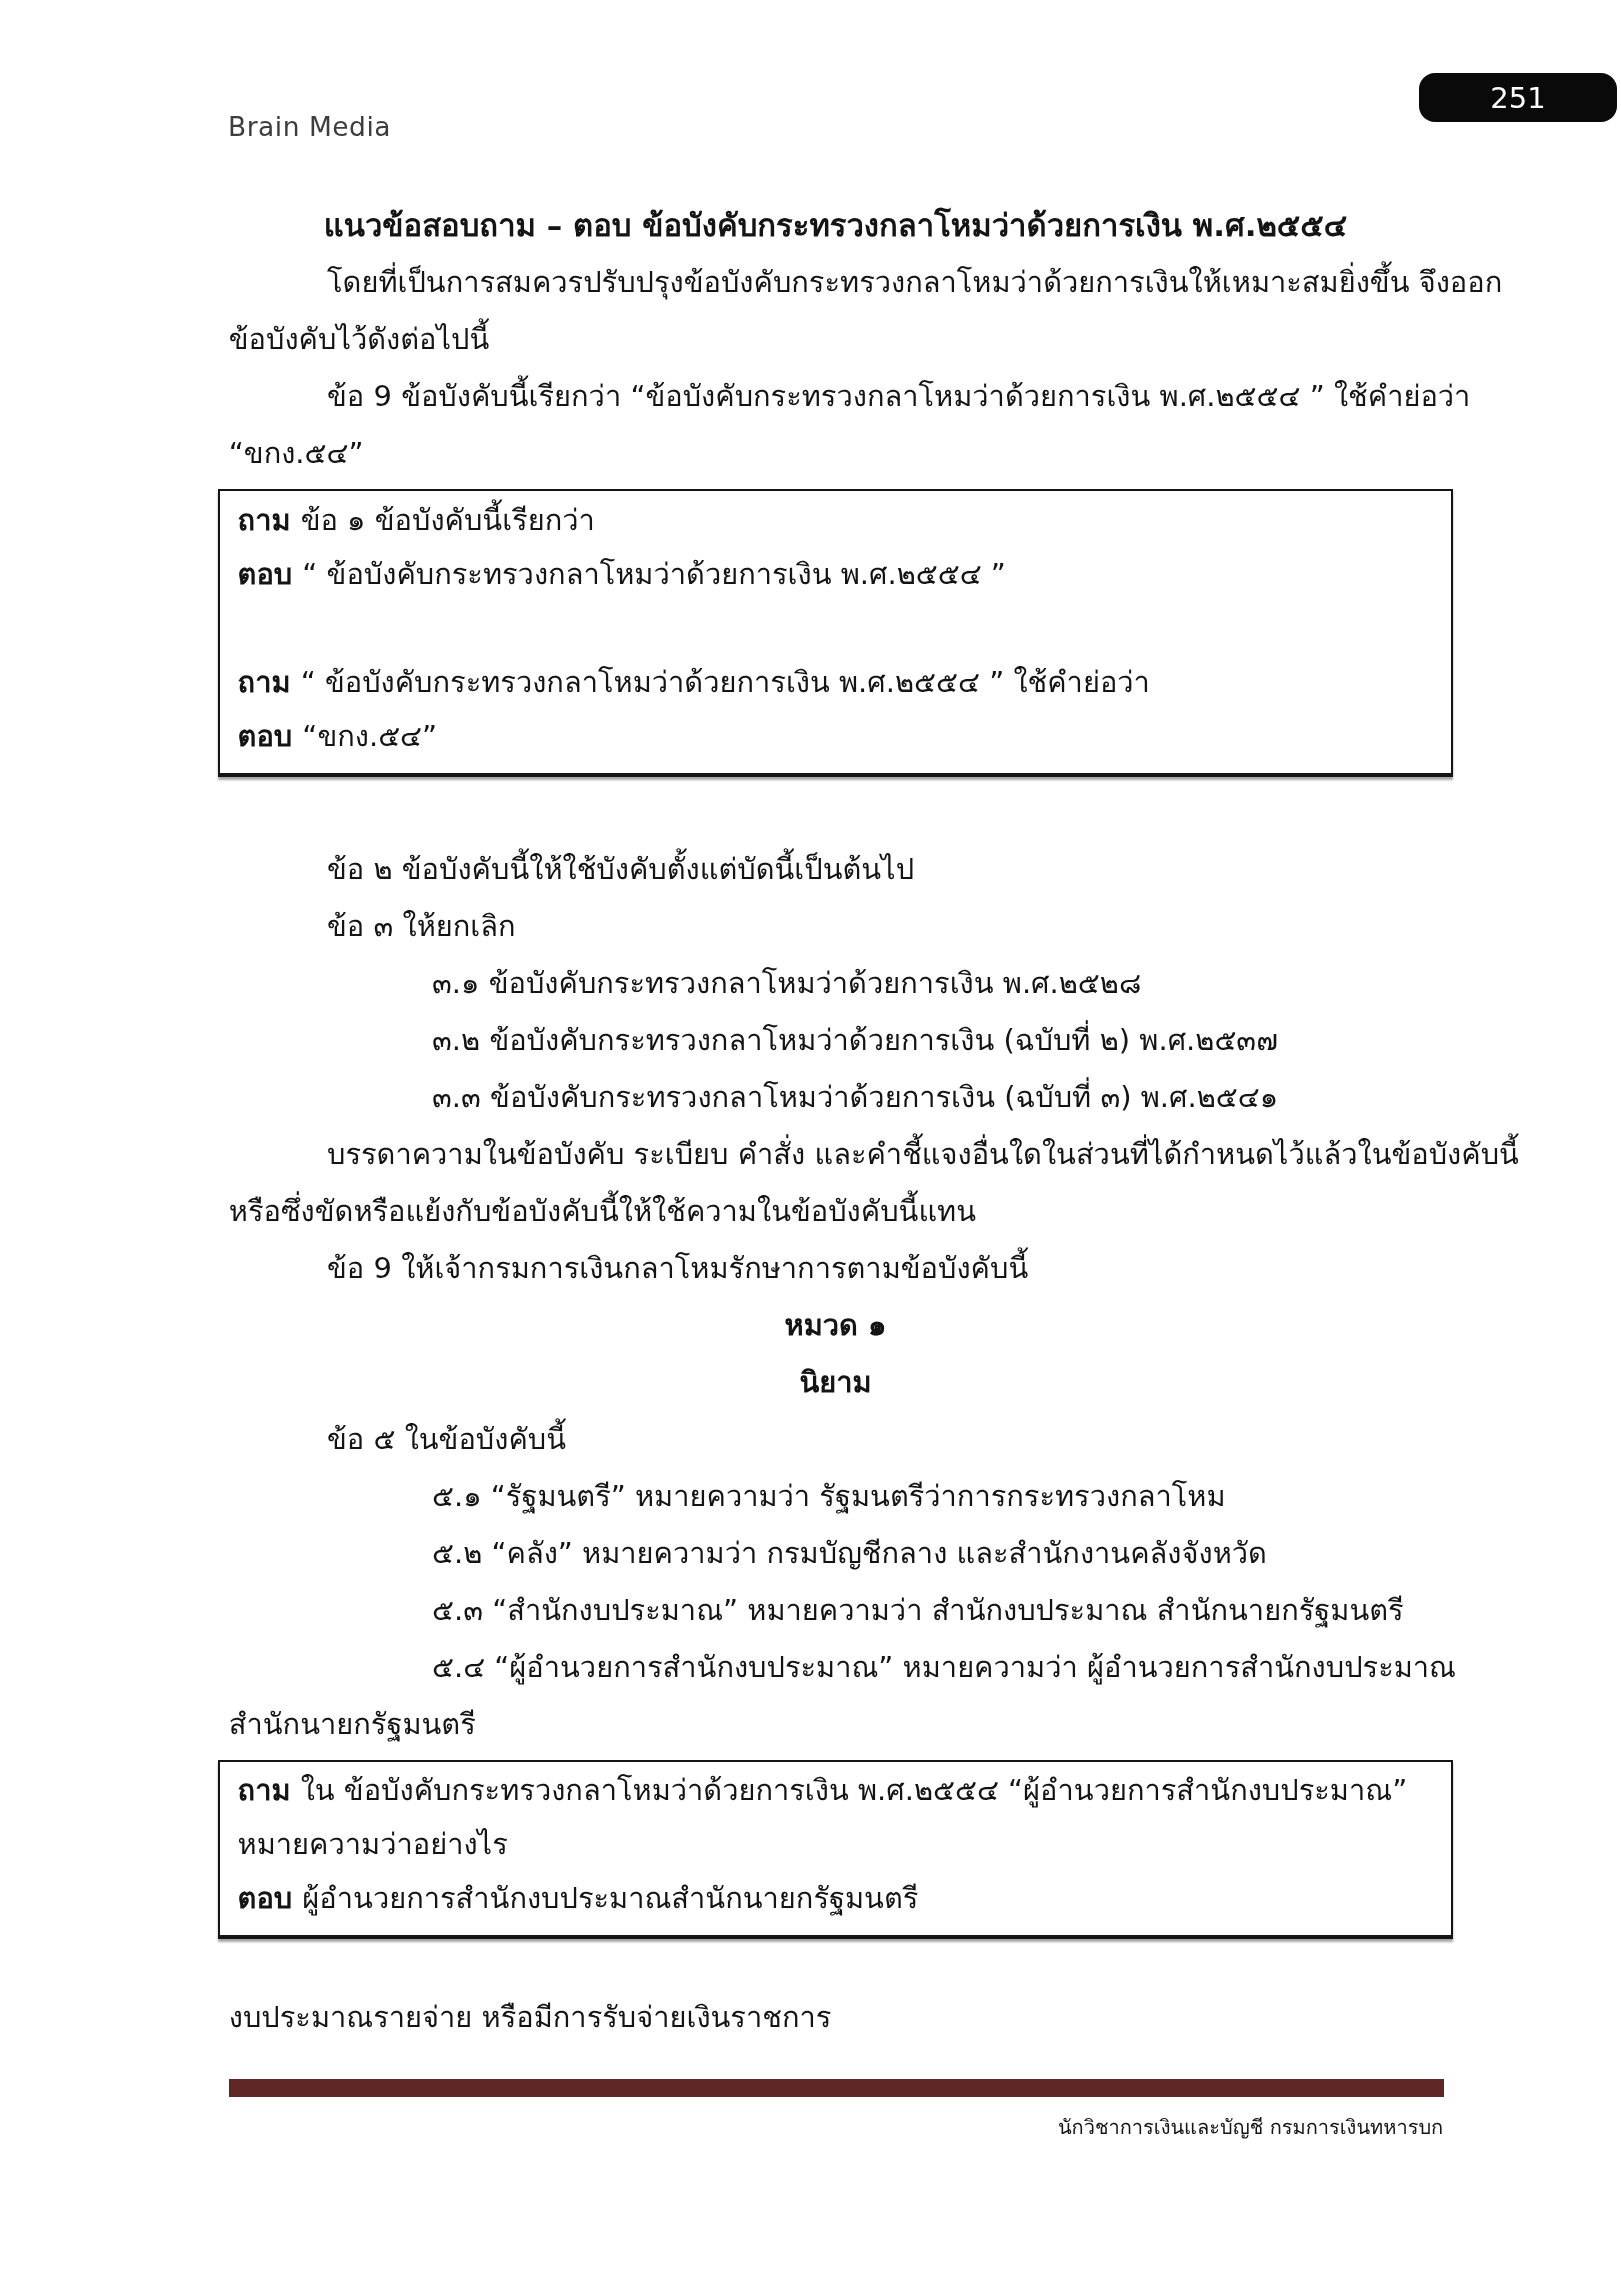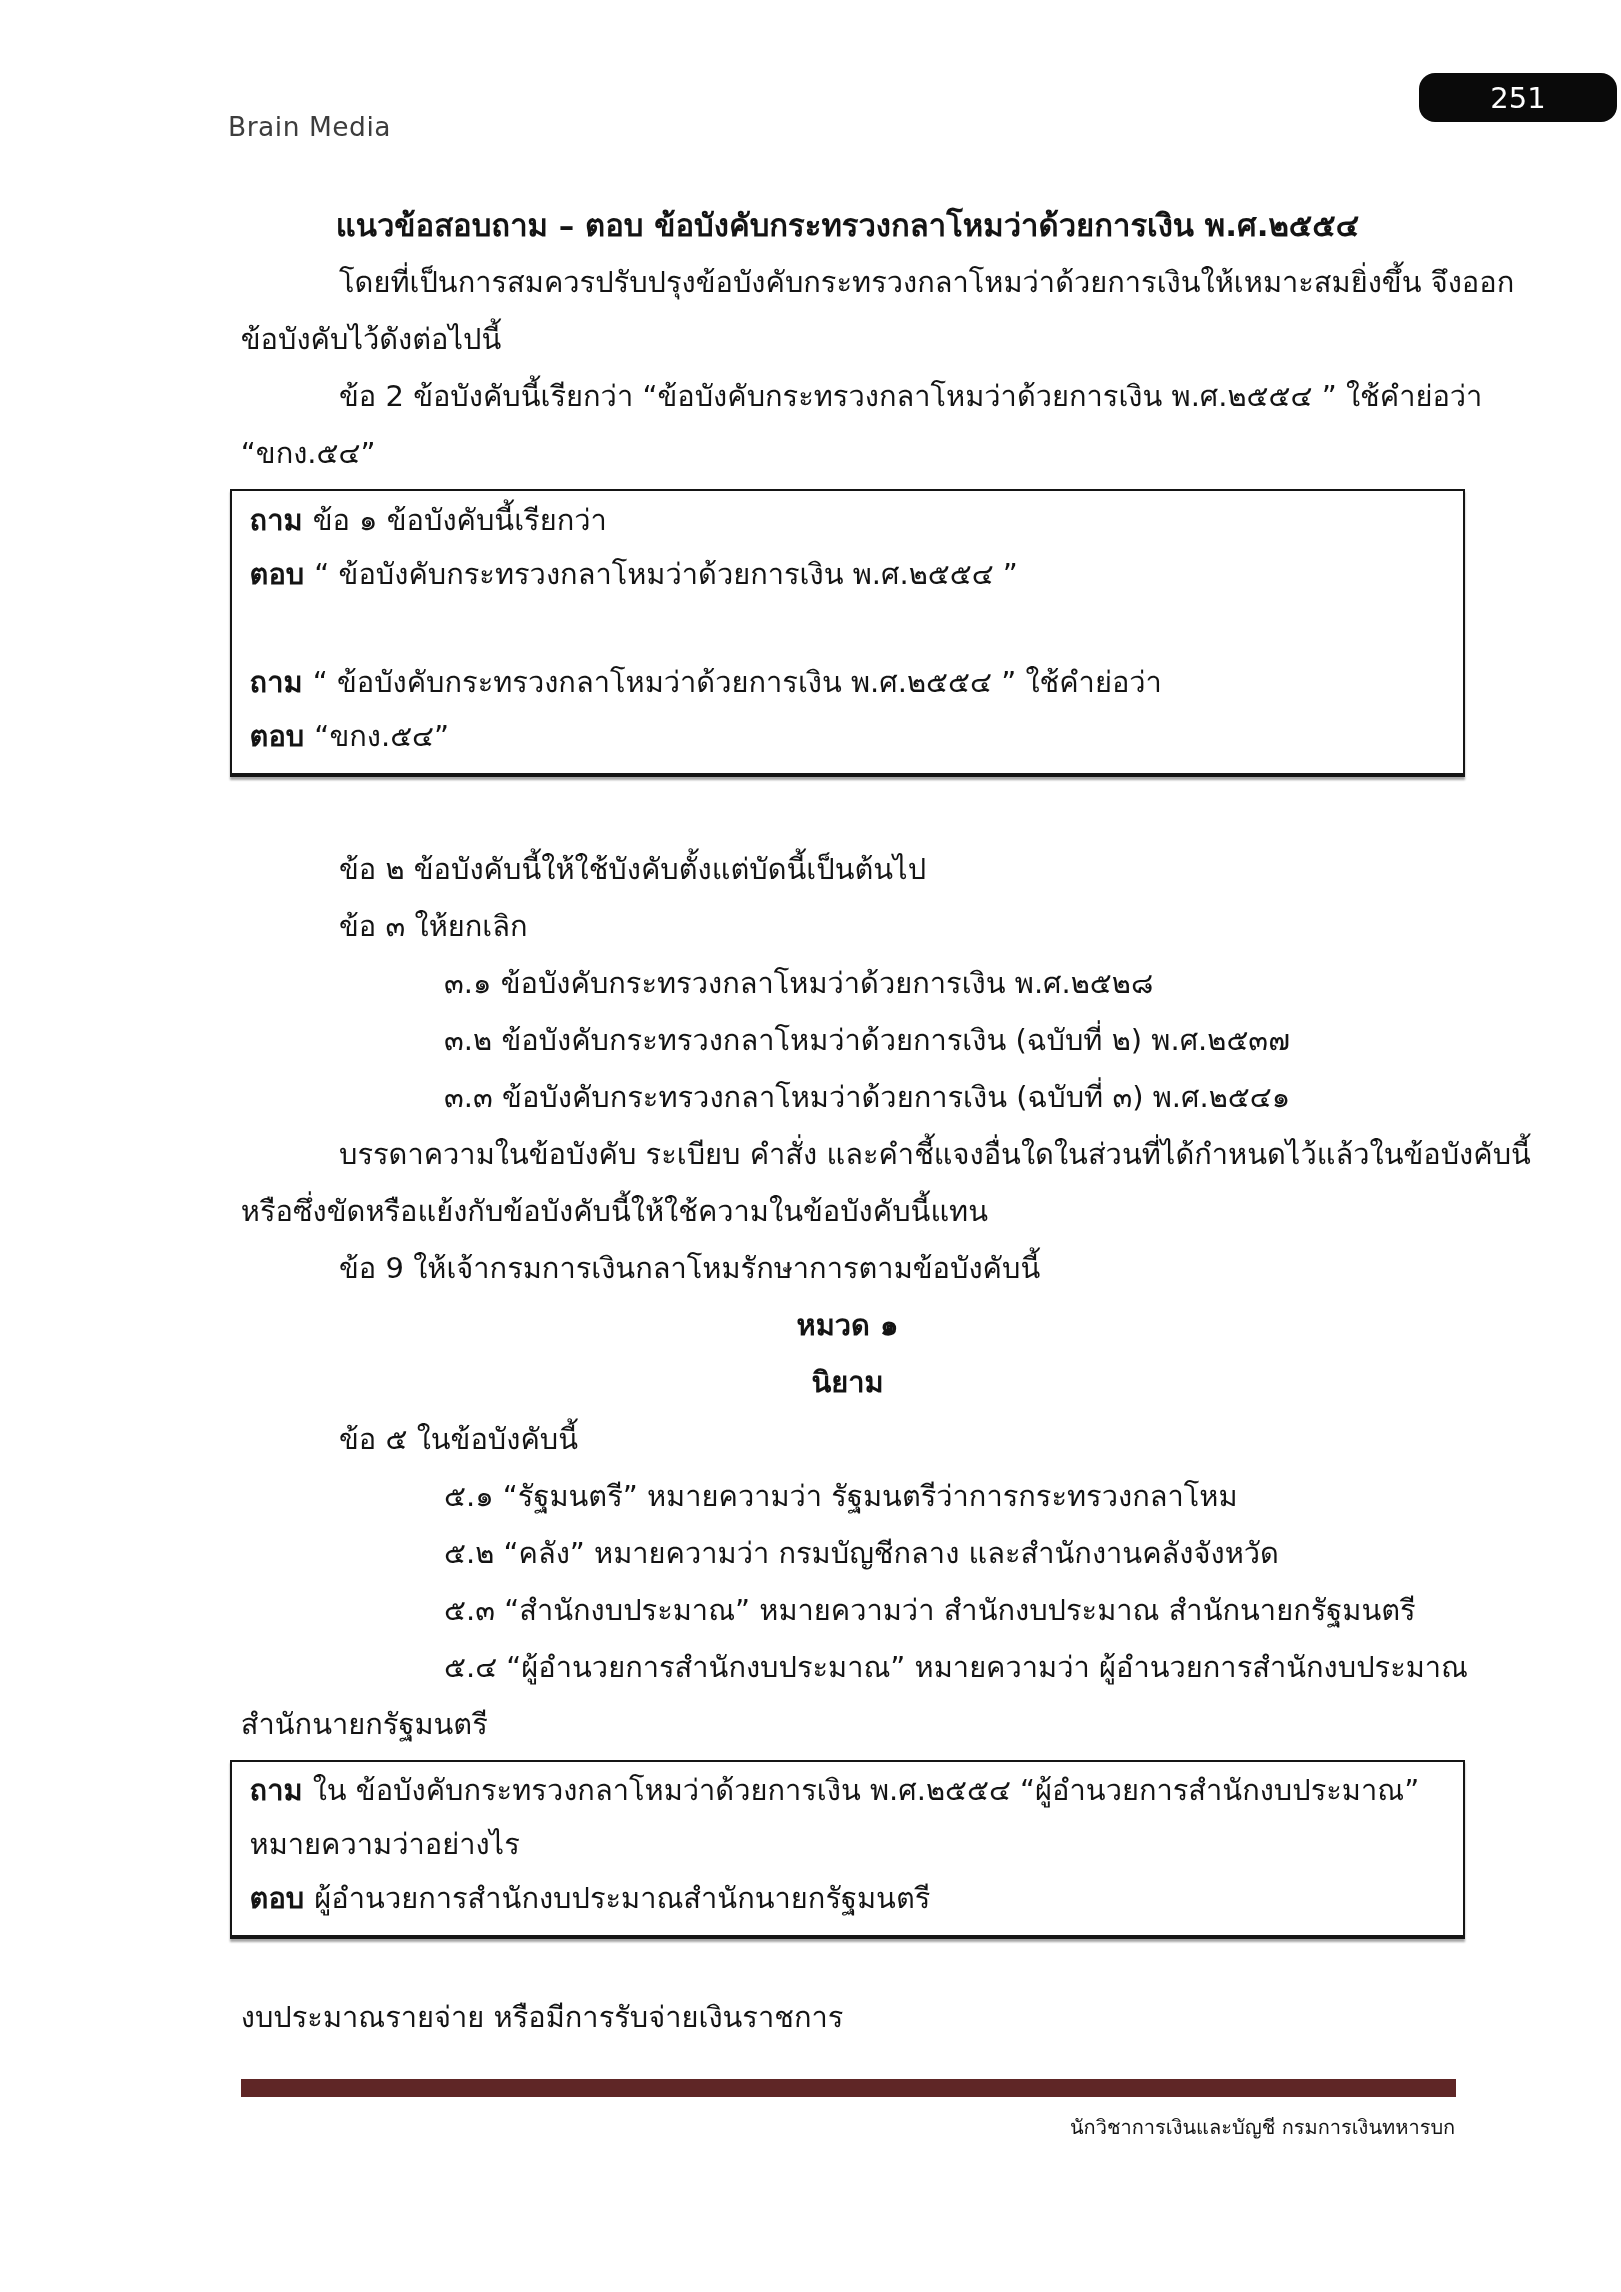--- a/index.html
+++ b/index.html
@@ -7,21 +7,21 @@
     width:1621px;height:2293px;background:#ffffff;position:relative;overflow:hidden;
     font-family:"DejaVu Sans","Liberation Sans",sans-serif;color:#141414;
     margin:0 auto;
   }
   .brand{position:absolute;left:228px;top:111px;font-size:26.5px;color:#3d3d3d;letter-spacing:0.5px;}
   .page-num{
     position:absolute;left:1419px;top:73px;width:198px;height:49px;background:#0a0a0a;
     border-radius:16px;color:#ffffff;display:flex;align-items:center;justify-content:center;
     font-size:29px;
   }
-  .content{position:absolute;left:230px;top:204px;width:1235px;}
+  .content{position:absolute;left:218px;top:204px;width:1235px;}
   .line{height:57px;font-size:29px;line-height:43px;white-space:nowrap;padding-left:10.8px;}
   .title{font-weight:700;font-size:31px;text-align:center;padding-left:0;}
   .indent-tab{padding-left:109px;}
   .indent-sub{padding-left:214px;}
   .center-heading{text-align:center;font-weight:700;padding-left:0;}
   .qa-box{
     border:2px solid #151515;border-bottom-width:4.9px;
     box-shadow:0 2.9px 2px rgba(0,0,0,.35);
     padding:7.8px 15.7px 3.9px 17.6px;background:#ffffff;
   }
@@ -36,21 +36,21 @@
 <div class="page">
   <div class="brand">Brain Media</div>
   <div class="page-num">
     <span>251</span>
   </div>
   <div class="content">
     <div class="line title">แนวข้อสอบถาม – ตอบ ข้อบังคับกระทรวงกลาโหมว่าด้วยการเงิน พ.ศ.๒๕๕๔</div>
     <div id="doc-body">
         <div class="line indent-tab">โดยที่เป็นการสมควรปรับปรุงข้อบังคับกระทรวงกลาโหมว่าด้วยการเงินให้เหมาะสมยิ่งขึ้น จึงออก</div>
         <div class="line indent-none">ข้อบังคับไว้ดังต่อไปนี้</div>
-        <div class="line indent-tab">ข้อ 2 ข้อบังคับนี้เรียกว่า “ข้อบังคับกระทรวงกลาโหมว่าด้วยการเงิน พ.ศ.๒๕๕๔ ” ใช้คำย่อว่า</div>
+        <div class="line indent-tab">ข้อ 9 ข้อบังคับนี้เรียกว่า “ข้อบังคับกระทรวงกลาโหมว่าด้วยการเงิน พ.ศ.๒๕๕๔ ” ใช้คำย่อว่า</div>
         <div class="line indent-none">“ขกง.๕๔”</div>
         <div class="qa-box">
           <div class="line qa-line"><b>ถาม </b>ข้อ ๑ ข้อบังคับนี้เรียกว่า</div>
           <div class="line qa-line"><b>ตอบ </b>“ ข้อบังคับกระทรวงกลาโหมว่าด้วยการเงิน พ.ศ.๒๕๕๔ ”</div>
           <div class="line qa-line"></div>
           <div class="line qa-line"><b>ถาม </b>“ ข้อบังคับกระทรวงกลาโหมว่าด้วยการเงิน พ.ศ.๒๕๕๔ ” ใช้คำย่อว่า</div>
           <div class="line qa-line"><b>ตอบ </b>“ขกง.๕๔”</div>
         </div>
         <div style="height: 71px;"></div>
         <div class="line indent-tab">ข้อ ๒ ข้อบังคับนี้ให้ใช้บังคับตั้งแต่บัดนี้เป็นต้นไป</div>

